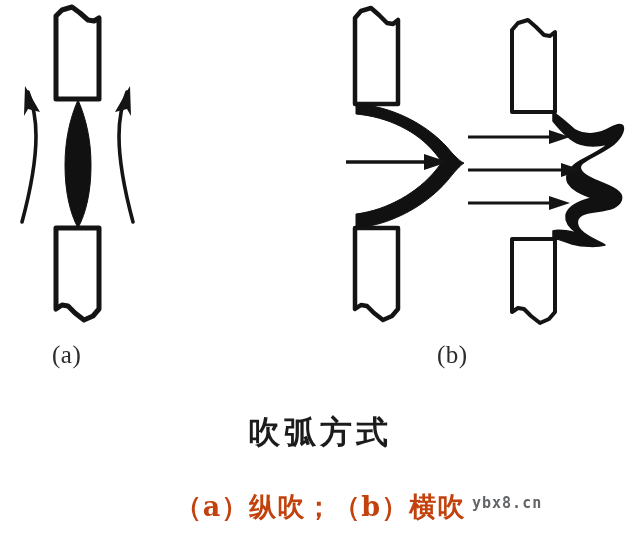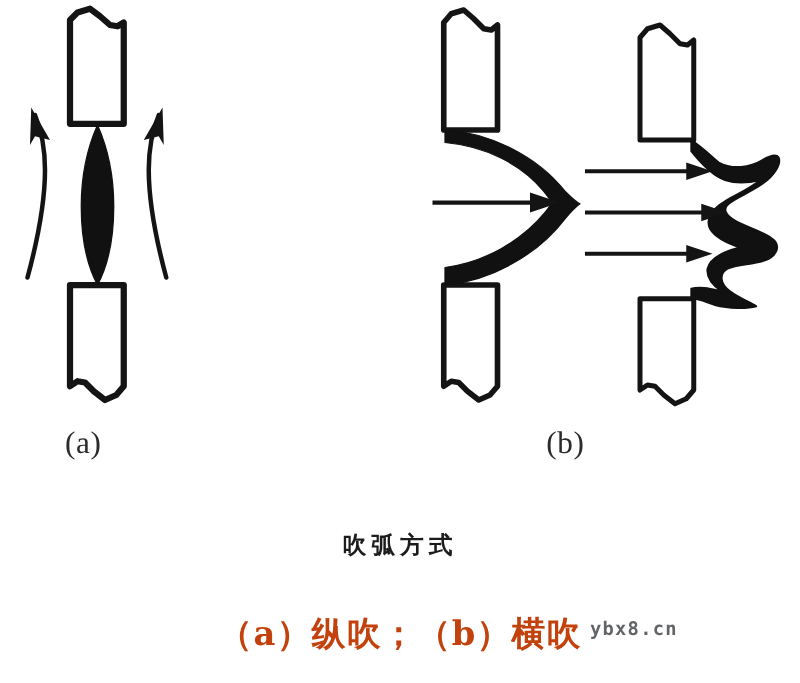--- a/index.html
+++ b/index.html
@@ -39,23 +39,23 @@
   #panel-label-a { left: 52px; top: 341px; }
   #panel-label-b { left: 437px; top: 341px; }
 
   .caption-block {
     position: absolute;
     left: 0;
     width: 640px;
     text-align: center;
   }
   #caption-title {
-    top: 423px;
+    top: 411px;
     font-family: "DejaVu Serif", "Liberation Serif", serif;
-    font-size: 19px;
+    font-size: 32px;
     font-weight: 700;
     letter-spacing: 4px;
     color: #1c1c1c;
   }
   #caption-sub {
     top: 489px;
     font-family: "DejaVu Serif", "Liberation Serif", serif;
     font-size: 27px;
     font-weight: 700;
     letter-spacing: 1px;

